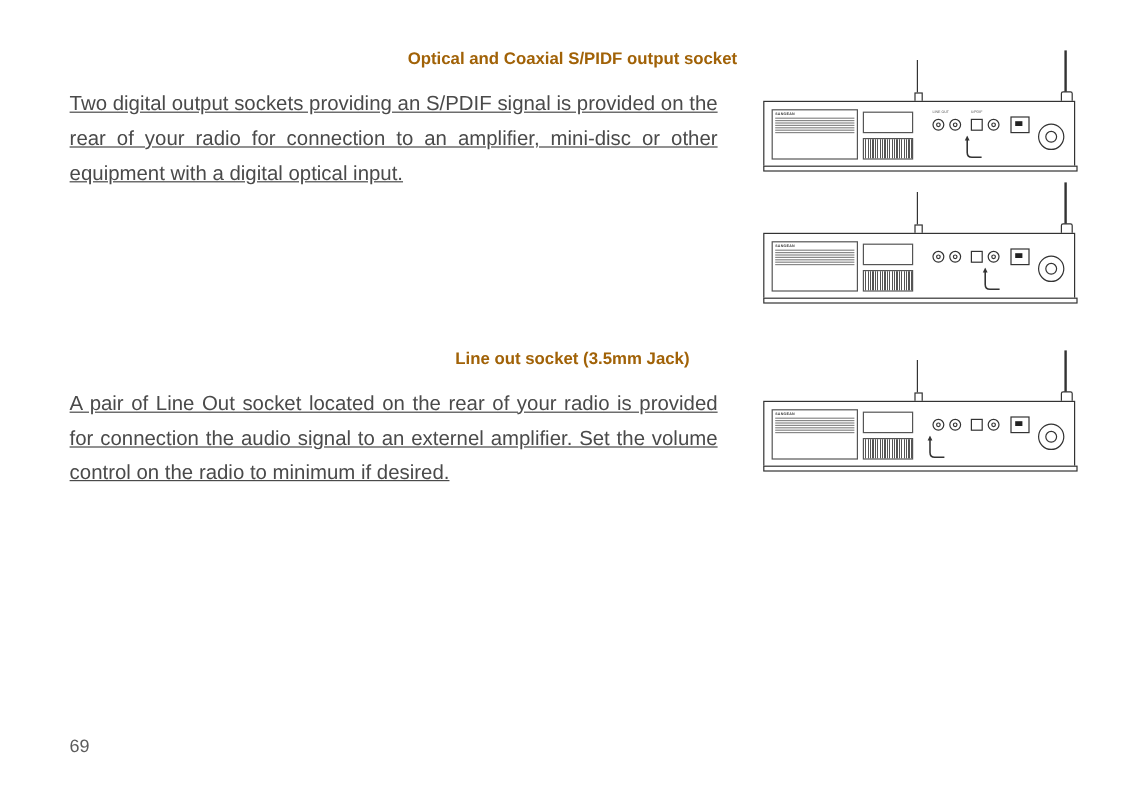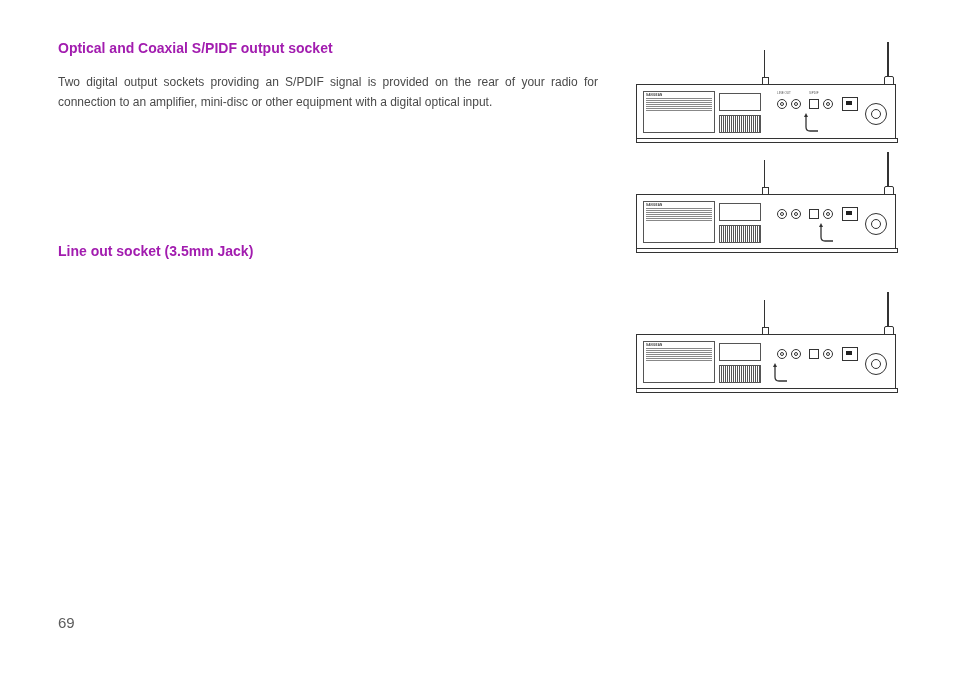--- a/index.html
+++ b/index.html
@@ -14,30 +14,32 @@
   }
   .page {
     position: absolute;
     left: 58px;
     top: 40px;
     width: 838px;
   }
   .section-title {
     font-weight: bold;
     font-size: 14px;
-    color: #a21caf;
+    color: #a16207;
     margin: 0 0 16px 0;
+    text-align: center;
   }
   .body-text {
-    font-size: 12px;
+    font-size: 17px;
     line-height: 1.7;
     color: #4a4a4a;
     width: 540px;
     text-align: justify;
     margin-bottom: 40px;
+    text-decoration: underline;
   }
   .second-section { margin-top: 130px; }
   .page-num {
     position: absolute;
     left: 58px;
     bottom: 42px;
     font-size: 15px;
     color: #5c5c5c;
   }
   
@@ -210,20 +212,21 @@
 </style>
 </head>
 <body>
 
 <div class="page">
   <h2 class="section-title">Optical and Coaxial S/PIDF output socket</h2>
   <p class="body-text">Two digital output sockets providing an S/PDIF signal is provided on the rear of your radio for connection to an amplifier, mini-disc or other equipment with a digital optical input.</p>
 
   <div class="second-section">
     <h2 class="section-title">Line out socket (3.5mm Jack)</h2>
+    <p class="body-text">A pair of Line Out socket located on the rear of your radio is provided for connection the audio signal to an externel amplifier. Set the volume control on the radio to minimum if desired.</p>
   </div>
 </div>
 
 <div class="figures">
 
   <div class="panel">
     <div class="antenna-left"></div>
     <div class="antenna-right"></div>
     <div class="chassis">
       <div class="label-block">

